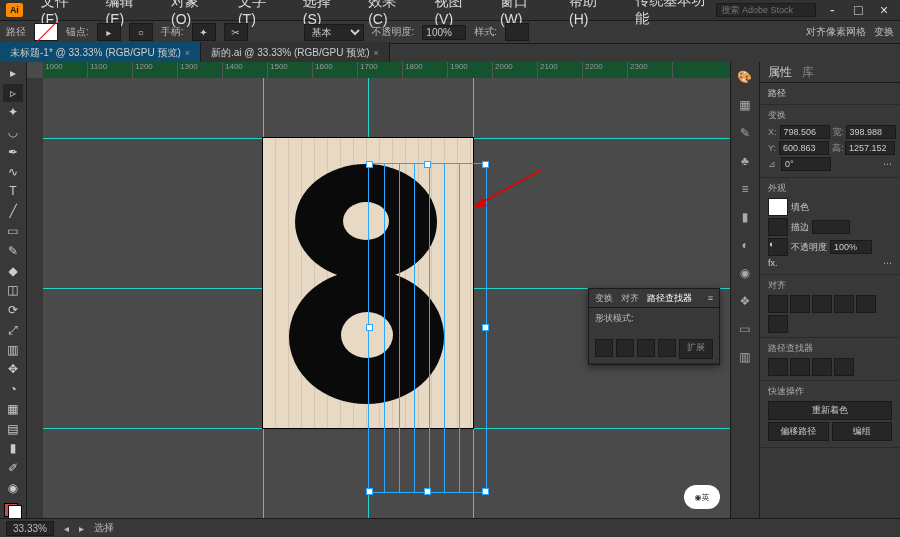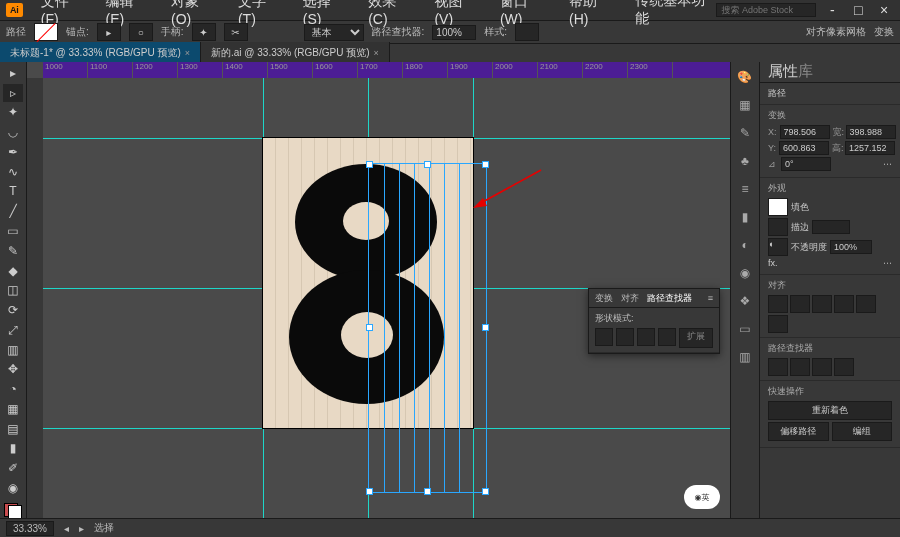--- a/index.html
+++ b/index.html
@@ -18,49 +18,49 @@
 .tabbar .tab.active{background:#0c4a6e}
 .tabbar .tab .x{color:#999;font-size:9px}
 .workrow{position:absolute;top:62px;left:0;right:0;bottom:18px;display:flex}
 .toolcol{width:26px;background:#383838;border-right:1px solid #1a1a1a;display:flex;flex-direction:column;align-items:center;padding-top:2px;gap:2px}
 .toolcol .t{width:20px;height:20px;display:flex;align-items:center;justify-content:center;color:#ccc;font-size:12px}
 .toolcol .t.sel{background:#262626}
 .swatch{width:18px;height:18px;position:relative;margin-top:4px}
 .swatch .fg{position:absolute;top:0;left:0;width:12px;height:12px;background:#c94c4f;border:1px solid #000}
 .swatch .bg{position:absolute;bottom:0;right:0;width:12px;height:12px;background:#fff;border:1px solid #000}
 .canvaswrap{flex:1;position:relative;background:#4a4a4a;overflow:hidden}
-.ruler-h{position:absolute;top:0;left:16px;right:0;height:16px;background:#4c1d95;border-bottom:1px solid #1a1a1a;display:flex;font-size:8px;color:#999}
+.ruler-h{position:absolute;top:0;left:16px;right:0;height:16px;background:#14532d;border-bottom:1px solid #1a1a1a;display:flex;font-size:8px;color:#999}
 .ruler-h span{width:42px;border-right:1px solid #555;padding-left:2px}
 .ruler-v{position:absolute;top:16px;left:0;bottom:0;width:16px;background:#383838;border-right:1px solid #1a1a1a}
 .canvas{position:absolute;top:16px;left:16px;right:0;bottom:0;background:#4a4a4a}
 .artboard{position:absolute;left:220px;top:60px;width:210px;height:290px;background:#e8d9c5;box-shadow:0 0 0 1px #000}
 .stripes{position:absolute;inset:0;background:repeating-linear-gradient(90deg,#e8d9c5 0,#e8d9c5 12px,#d6c7b2 12px,#d6c7b2 13px)}
 .eight{position:absolute;left:26px;top:26px;width:155px;height:240px}
 .eight .up{position:absolute;top:0;left:6px;width:142px;height:116px;background:#0a0a0a;border-radius:50%}
 .eight .up::after{content:"";position:absolute;top:38px;left:48px;width:46px;height:38px;background:#e8d9c5;border-radius:50%}
 .eight .dn{position:absolute;bottom:0;left:0;width:155px;height:134px;background:#0a0a0a;border-radius:50%}
 .eight .dn::after{content:"";position:absolute;top:42px;left:52px;width:52px;height:46px;background:#e8d9c5;border-radius:50%}
 .selbox{position:absolute;left:325px;top:85px;width:117px;height:328px;border:1px solid #2aa7ff}
 .selbox .h{position:absolute;width:5px;height:5px;background:#fff;border:1px solid #2aa7ff}
 .vline{position:absolute;top:0;bottom:0;width:1px;background:#2aa7ff}
 .guide{position:absolute;background:#1ed6c8}
 .arrow{position:absolute;left:430px;top:90px;width:70px;height:40px}
 .arrow svg{width:100%;height:100%}
 .floatpanel{position:absolute;right:10px;top:210px;width:130px;background:#383838;border:1px solid #1a1a1a;font-size:9px;color:#bbb;box-shadow:0 2px 8px rgba(0,0,0,.5)}
 .floatpanel .hdr{height:18px;display:flex;align-items:center;gap:8px;padding:0 6px;border-bottom:1px solid #1a1a1a}
 .floatpanel .hdr span.active{color:#fff}
 .floatpanel .sec{padding:4px 6px;border-bottom:1px solid #2a2a2a}
-.floatpanel .row{display:flex;gap:3px;margin-top:3px}
+.floatpanel .row{display:flex;gap:3px;margin-top:14px}
 .floatpanel .btn{width:16px;height:16px;background:#262626;border:1px solid #1a1a1a}
 .floatpanel .btn.lg{flex:1;text-align:center;color:#888;padding:1px 0}
 .baby{position:absolute;right:10px;bottom:10px;width:36px;height:24px;background:#fff;border-radius:12px;display:flex;align-items:center;justify-content:center;font-size:8px;color:#333}
 .iconcol{width:28px;background:#383838;border-left:1px solid #1a1a1a;display:flex;flex-direction:column;align-items:center;padding-top:6px;gap:10px}
 .iconcol .ic{width:18px;height:18px;display:flex;align-items:center;justify-content:center;color:#aaa;font-size:12px}
 .ppanel{width:140px;background:#383838;border-left:1px solid #1a1a1a;overflow:hidden;font-size:9px}
-.ppanel .phdr{height:20px;display:flex;align-items:flex-start;padding:0 8px;border-bottom:1px solid #1a1a1a;font-size:15px}
+.ppanel .phdr{height:20px;display:flex;align-items:center;gap:10px;padding:0 8px;border-bottom:1px solid #1a1a1a;font-size:12px}
 .ppanel .sec{padding:4px 8px;border-bottom:1px solid #2a2a2a}
 .ppanel .seclabel{color:#aaa;margin-bottom:3px}
 .ppanel .rw{display:flex;align-items:center;gap:3px;margin-bottom:2px}
 .ppanel .fld{background:#262626;border:1px solid #1a1a1a;color:#ccc;padding:1px 3px;width:42px;font-size:9px}
 .ppanel .lbl{width:10px;color:#999}
 .ppanel .align{display:flex;gap:2px;flex-wrap:wrap}
 .ppanel .ab{width:18px;height:16px;background:#262626;border:1px solid #1a1a1a}
 .ppanel .wide{background:#262626;border:1px solid #1a1a1a;text-align:center;padding:2px 0;flex:1}
 .status{position:absolute;left:0;right:0;bottom:0;height:18px;background:#383838;border-top:1px solid #1a1a1a;display:flex;align-items:center;padding:0 6px;gap:10px;font-size:10px;color:#bbb}
 .status .zoom{background:#262626;border:1px solid #1a1a1a;padding:1px 6px}
@@ -94,21 +94,21 @@
       <span style="position:absolute;width:120%;height:1px;background:red;transform:rotate(-45deg)"></span>
     </span>
   <span class="label">锚点:</span>
   <span class="well">▸</span>
   <span class="well">○</span>
   <span class="label">手柄:</span>
   <span class="well">✦</span>
   <span class="well">✂</span>
   <span style="width:40px"></span>
   <select style="width:60px"><option>基本</option></select>
-  <span class="label">路径查找器:</span>
+  <span class="label">不透明度:</span>
   <input style="width: 36px;" value="100%">
   <span class="label">样式:</span>
   <span class="well"></span>
   <span style="flex:1"></span>
   <span class="label">对齐像素网格</span>
   <span class="label">变换</span>
 </div>
 
 <div class="tabbar">
   <div class="tab active">

